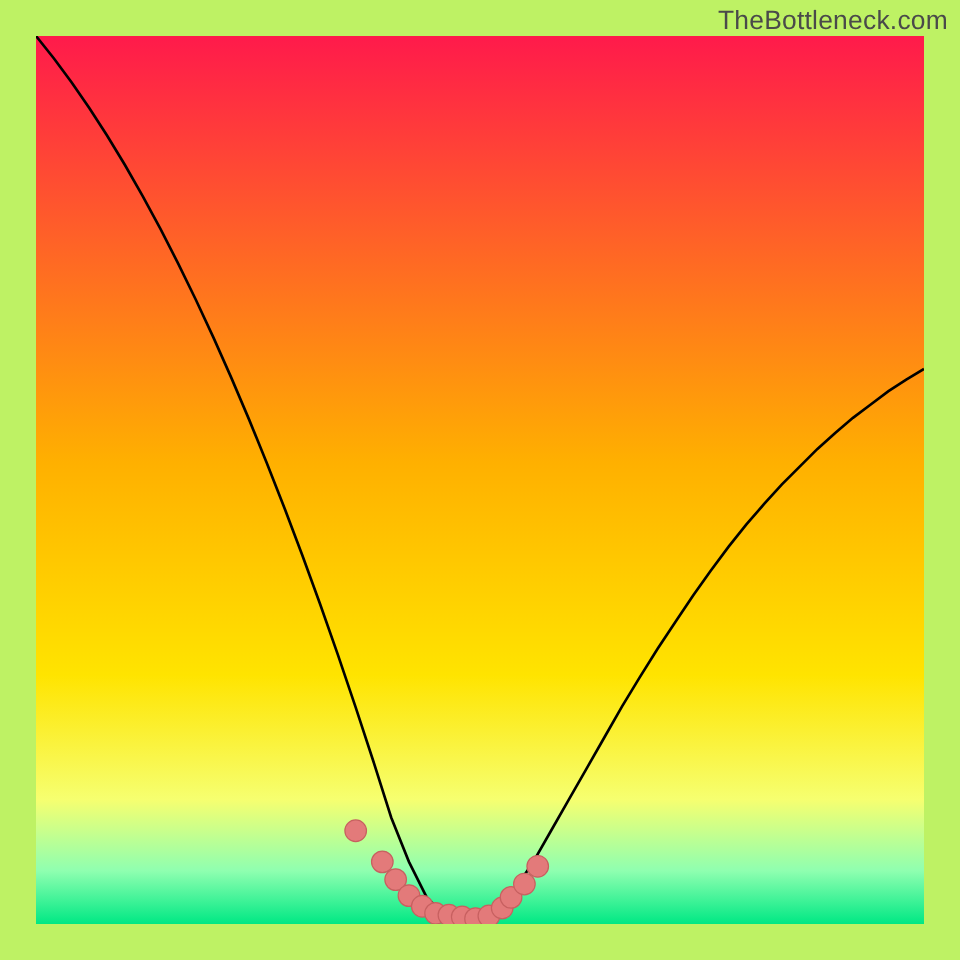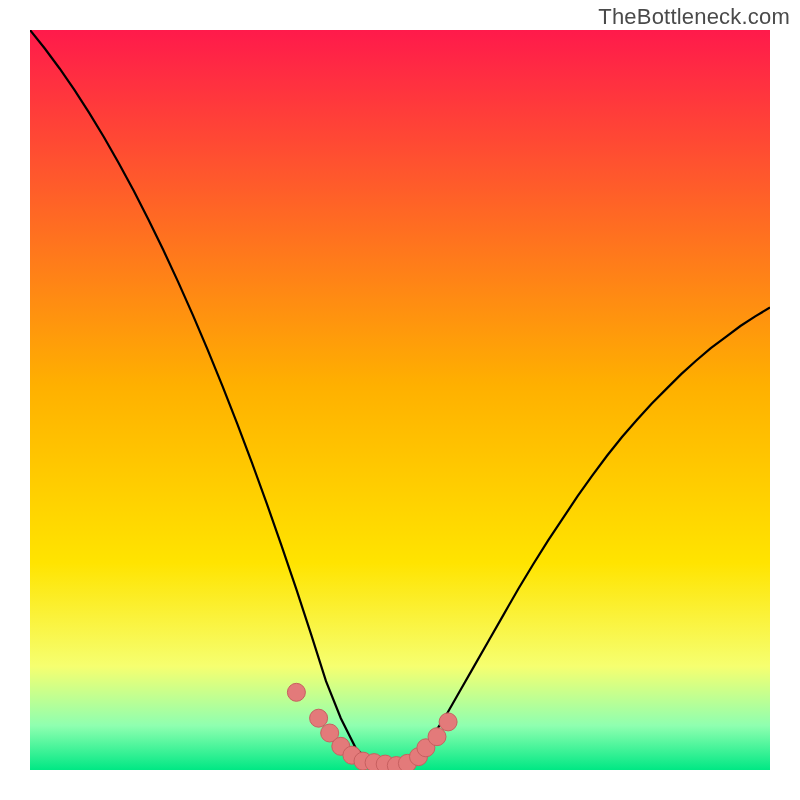--- a/index.html
+++ b/index.html
@@ -8,21 +8,21 @@
     width: 800px;
     height: 800px;
     background: #000;
     font-family: Arial, Helvetica, sans-serif;
     overflow: hidden;
   }
   .frame {
     position: relative;
     width: 800px;
     height: 800px;
-    background: #ffffff;
+    background: #bef264;
   }
   .watermark {
     position: absolute;
     top: 4px;
     right: 10px;
     color: #4a4a4a;
     font-size: 22px;
     font-weight: 400;
     letter-spacing: 0.2px;
     z-index: 20;

